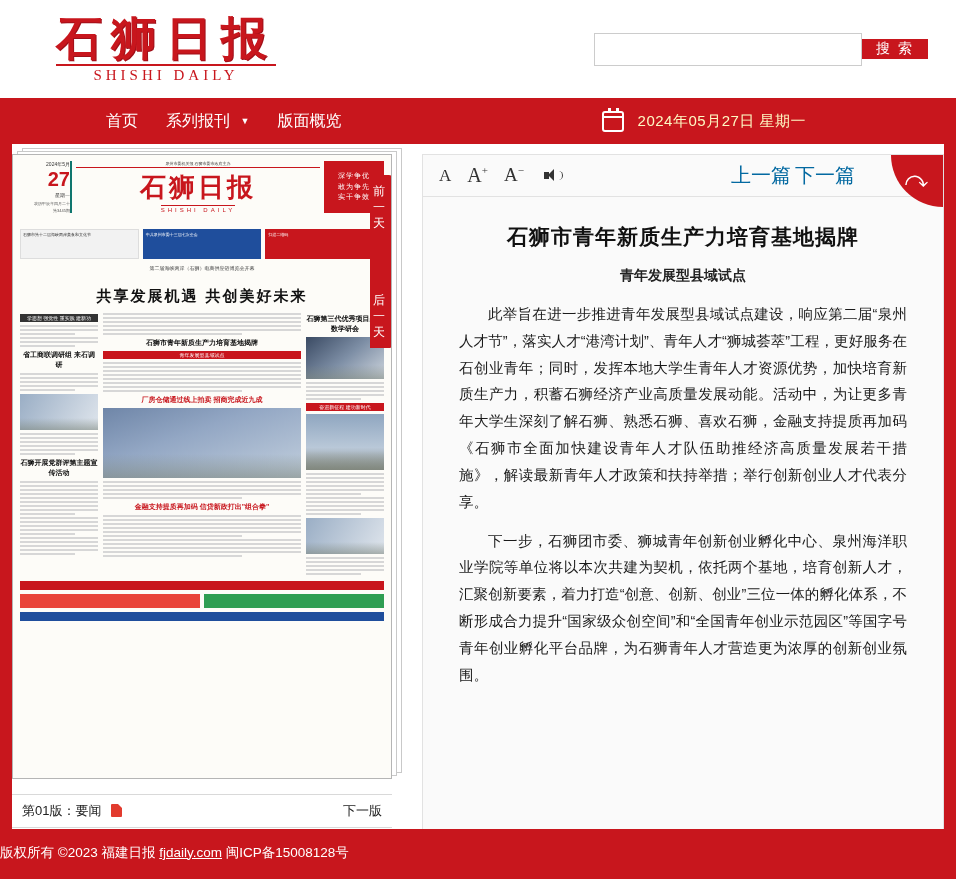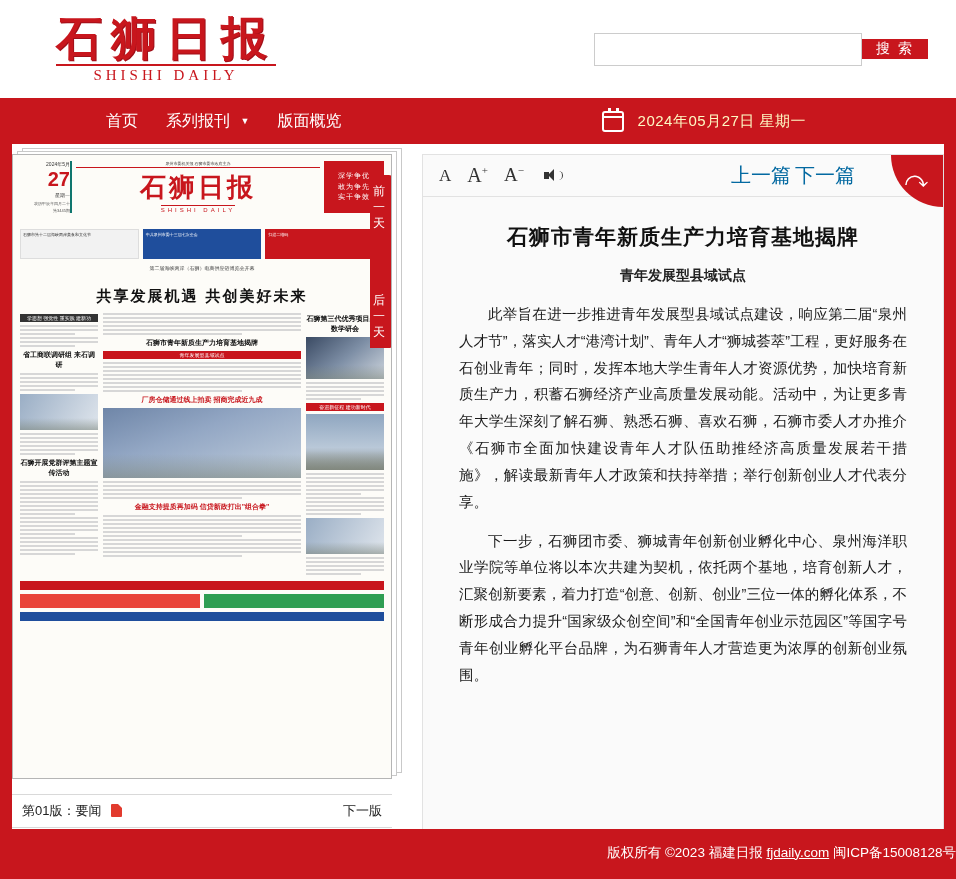--- a/index.html
+++ b/index.html
@@ -358,21 +358,21 @@
     transform: scaleX(-1);
   }
 
   
   .footer {
     position: absolute;
     left: 0; bottom: 0;
     width: 956px;
     background: #c8161d;
     color: #fff;
-    text-align: right;
+    text-align: left;
     padding: 12px 0 14px 0;
     font-size: 13.5px;
     line-height: 1.8;
   }
   .footer a { color: #fff; text-decoration: underline; }
   .footer .l2 { font-size: 13.5px; }
   .side-rail {
     position:absolute; left:0; top:144px; width:12px; height:690px; background:#c8161d;
   }
   .side-rail.r { left:944px; }
@@ -599,21 +599,21 @@
         </span>
       <div class="art-nav">
         <span>上一篇</span>
         <span>下一篇</span>
       </div>
     </div>
 
     <div class="art-body">
       <div class="art-title">石狮市青年新质生产力培育基地揭牌</div>
       <div class="art-sub">青年发展型县域试点</div>
-      <p class="art-p">此举旨在进一步推进青年发展型县域试点建设，响应第二届“泉州人才节”，落实人才“港湾计划”、青年人才“狮城荟萃”工程，更好服务在石创业青年；同时，发挥本地大学生青年人才资源优势，加快培育新质生产力，积蓄石狮经济产业高质量发展动能。活动中，为让更多青年大学生深刻了解石狮、熟悉石狮、喜欢石狮，石狮市委人才办推介《石狮市全面加快建设青年人才队伍助推经济高质量发展若干措施》，解读最新青年人才政策和扶持举措；举行创新创业人才代表分享。</p>
+      <p class="art-p">此举旨在进一步推进青年发展型县域试点建设，响应第二届“泉州人才节”，落实人才“港湾计划”、青年人才“狮城荟萃”工程，更好服务在石创业青年；同时，发挥本地大学生青年人才资源优势，加快培育新质生产力，积蓄石狮经济产业高质量发展动能。活动中，为让更多青年大学生深刻了解石狮、熟悉石狮、喜欢石狮，金融支持提质再加码《石狮市全面加快建设青年人才队伍助推经济高质量发展若干措施》，解读最新青年人才政策和扶持举措；举行创新创业人才代表分享。</p>
       <p class="art-p">下一步，石狮团市委、狮城青年创新创业孵化中心、泉州海洋职业学院等单位将以本次共建为契机，依托两个基地，培育创新人才，汇聚创新要素，着力打造“创意、创新、创业”三位一体的孵化体系，不断形成合力提升“国家级众创空间”和“全国青年创业示范园区”等国字号青年创业孵化平台品牌，为石狮青年人才营造更为浓厚的创新创业氛围。</p>
 
     </div>
 
     <div class="red-circle">
       <span class="arr">⤺</span>
     </div>
   </div>
 </div>
 

